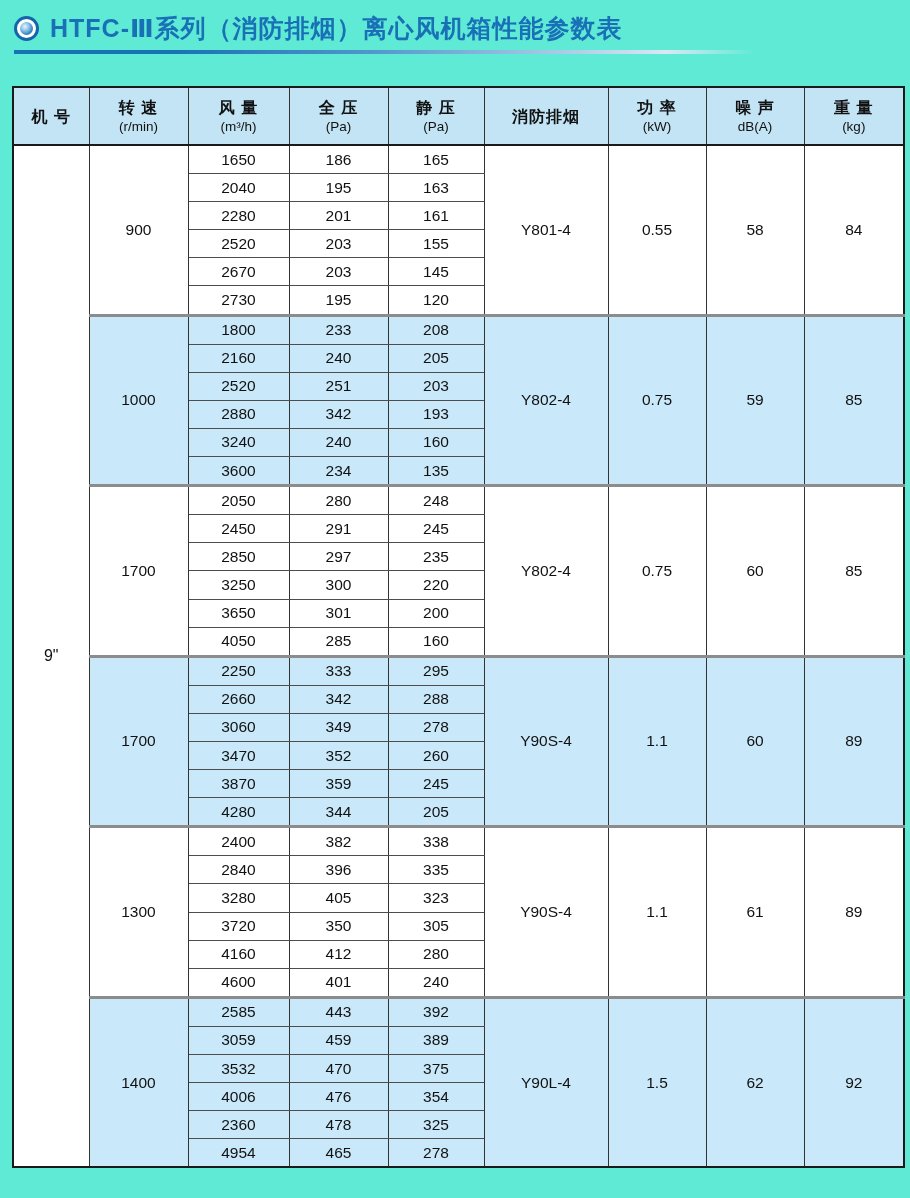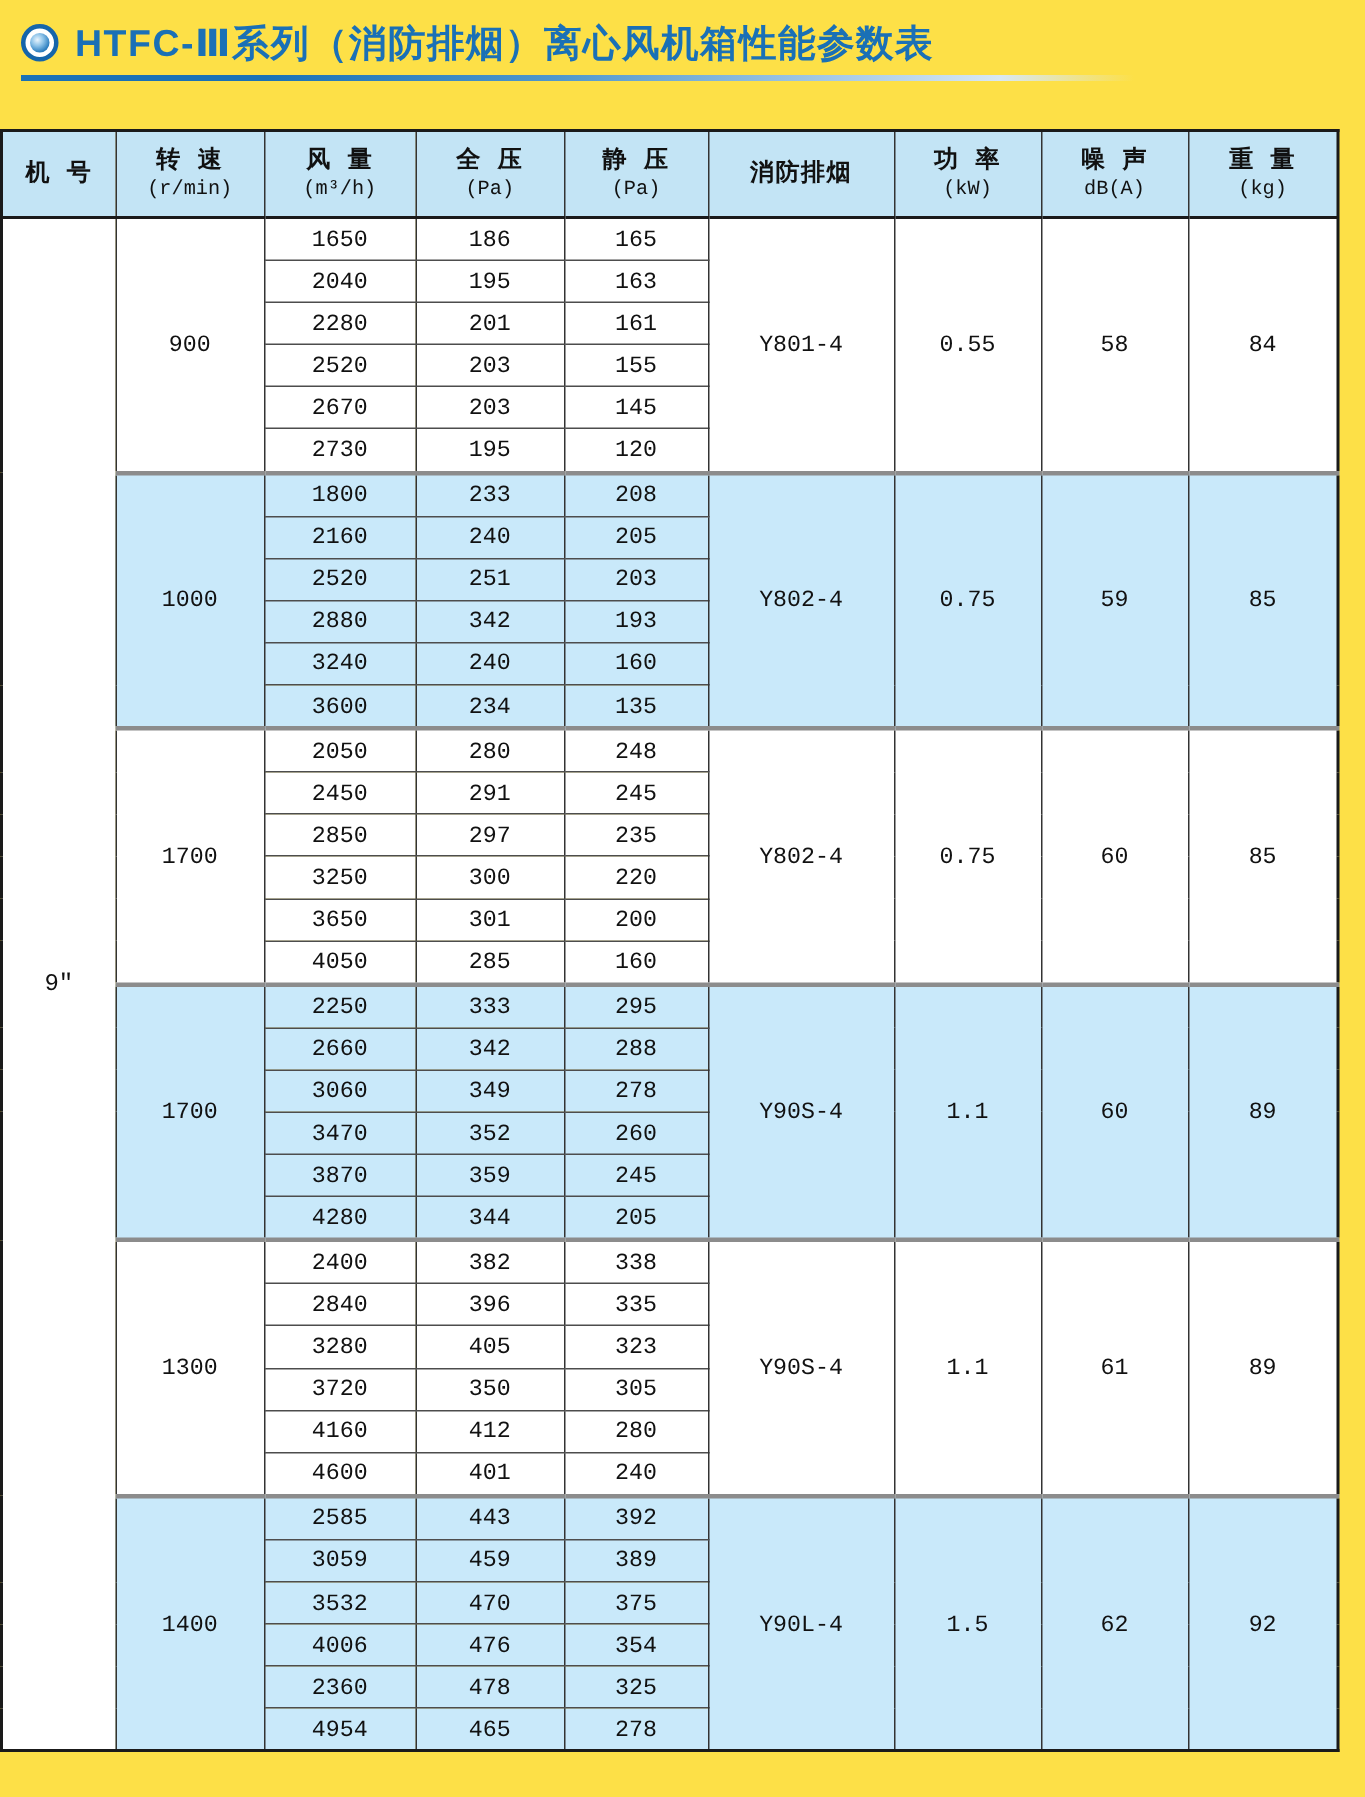--- a/index.html
+++ b/index.html
@@ -4,21 +4,21 @@
 <style>
   html, body { margin: 0; padding: 0; }
   body {
     font-family: "Liberation Sans", "DejaVu Sans", sans-serif;
     background: #ffffff;
   }
   .page {
     position: relative;
     width: 910px;
     height: 1198px;
-    background: #fde047;
+    background: #5eead4;
     overflow: hidden;
   }
 
   
   .title-row {
     position: absolute;
     left: 14px;
     top: 12px;
     display: flex;
     align-items: center;
@@ -56,27 +56,27 @@
     width: 742px;
     height: 3.5px;
     background: linear-gradient(to right,
       #1a72b6 0%, #1a72b6 22%, #4f97cc 48%,
       #9cc4e2 70%, #d9e8f4 88%, rgba(255,255,255,0) 100%);
   }
 
   
   table.spec {
     position: absolute;
-    left: 0;
+    left: 12px;
     top: 86px;
     width: 891px;
     border-collapse: collapse;
     table-layout: fixed;
     border: 2.6px solid #1a1a1a;
-    font-family: Liberation Mono, monospace;
+    font-family: Liberation Sans, sans-serif;
   }
   th, td {
     border-left: 1.5px solid #333333;
     border-right: 1.5px solid #333333;
     text-align: center;
     vertical-align: middle;
     padding: 0;
     color: #111111;
   }
   thead th {

